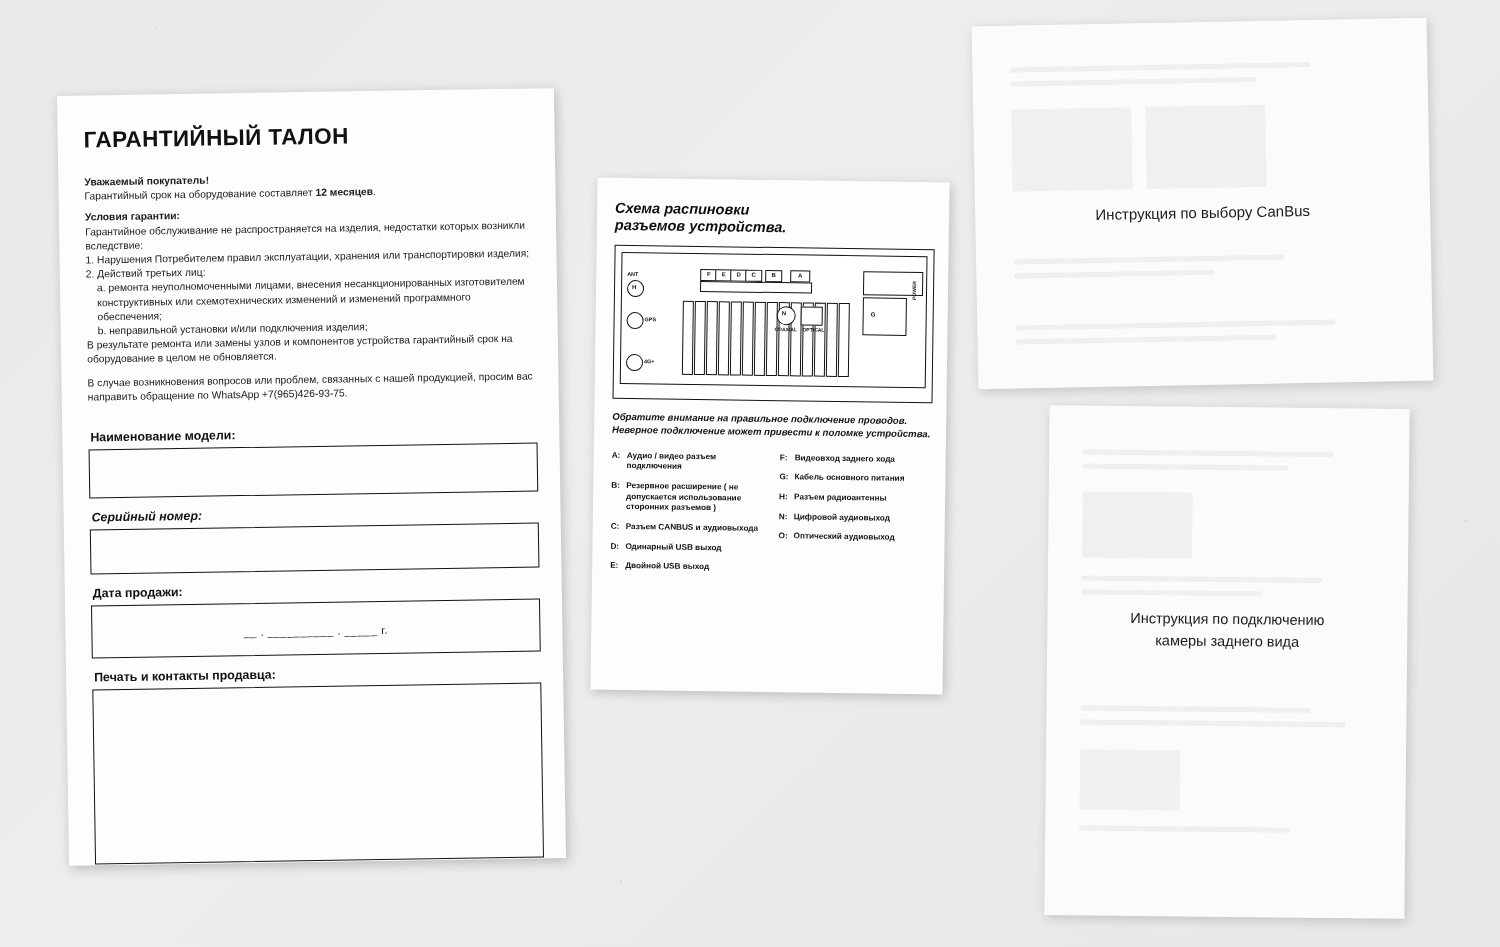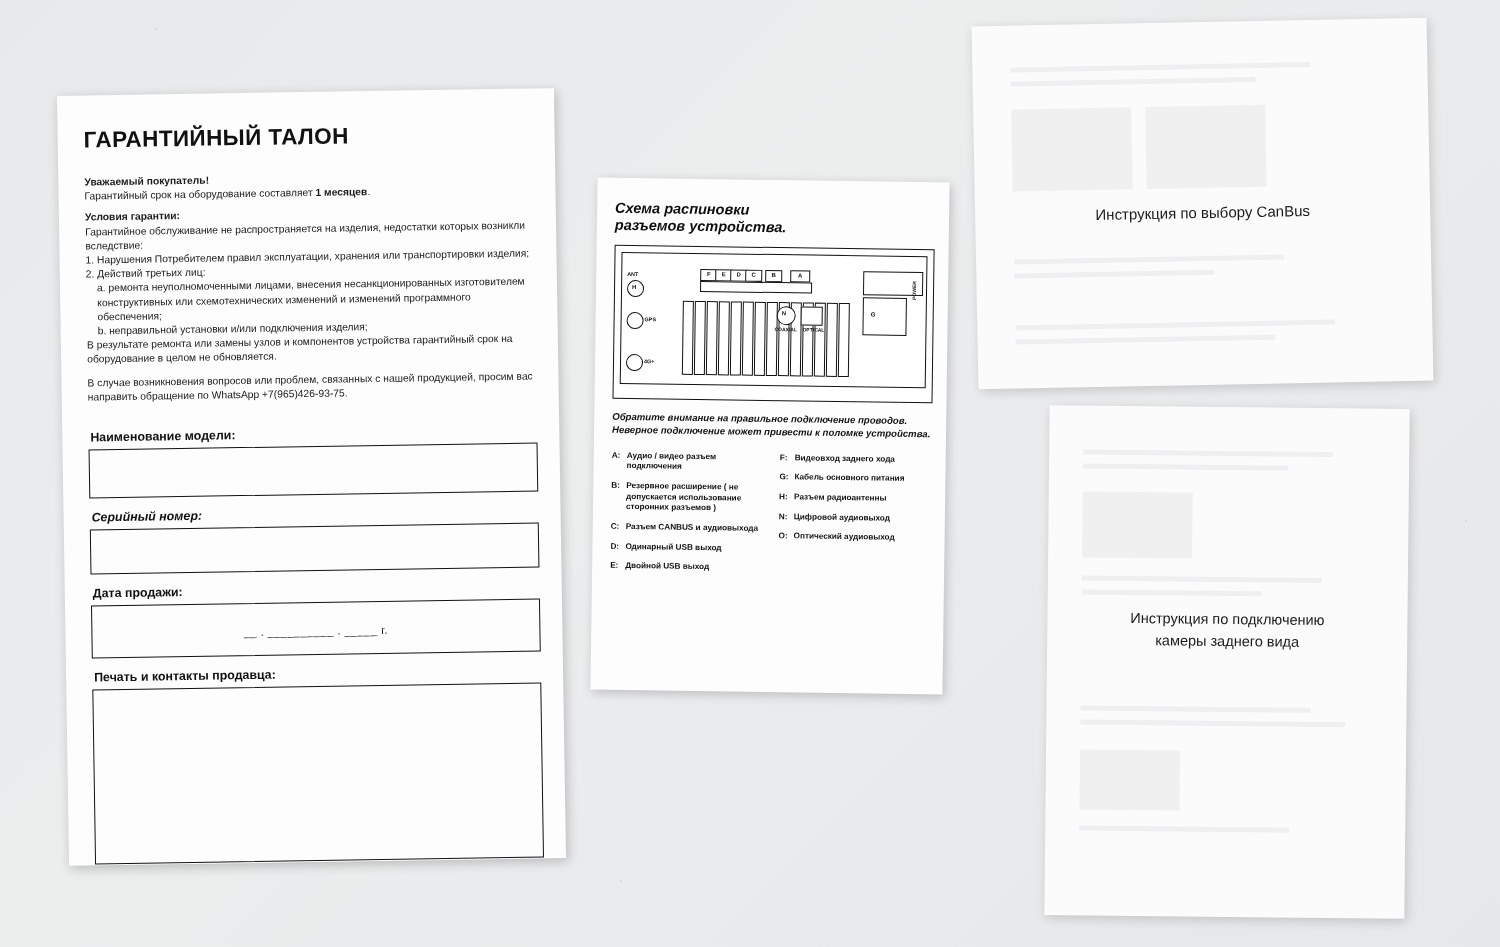--- a/index.html
+++ b/index.html
@@ -233,21 +233,21 @@
 </style>
 </head>
 <body>
 
 <div class="sheet" id="warranty-sheet">
   <div class="warranty-inner">
 
     <h1 id="warranty-title">ГАРАНТИЙНЫЙ ТАЛОН</h1>
 
     <p class="w-p w-bold">Уважаемый покупатель!</p>
-    <p class="w-p"><span>Гарантийный срок на оборудование составляет </span><span class="w-bold">1 месяцев</span><span>.</span></p>
+    <p class="w-p"><span>Гарантийный срок на оборудование составляет </span><span class="w-bold">12 месяцев</span><span>.</span></p>
 
     <p class="w-p w-bold" style="margin-top:7px">Условия гарантии:</p>
     <p class="w-p">Гарантийное обслуживание не распространяется на изделия, недостатки которых возникли вследствие:</p>
 
     <p class="w-p">1. Нарушения Потребителем правил эксплуатации, хранения или транспортировки изделия;</p>
     <p class="w-p">2. Действий третьих лиц:</p>
     <p class="w-p w-indent">a. ремонта неуполномоченными лицами, внесения несанкционированных изготовителем конструктивных или схемотехнических изменений и изменений программного обеспечения;</p>
     <p class="w-p w-indent">b. неправильной установки и/или подключения изделия;</p>
 
     <p class="w-p">В результате ремонта или замены узлов и компонентов устройства гарантийный срок на оборудование в целом не обновляется.</p>

